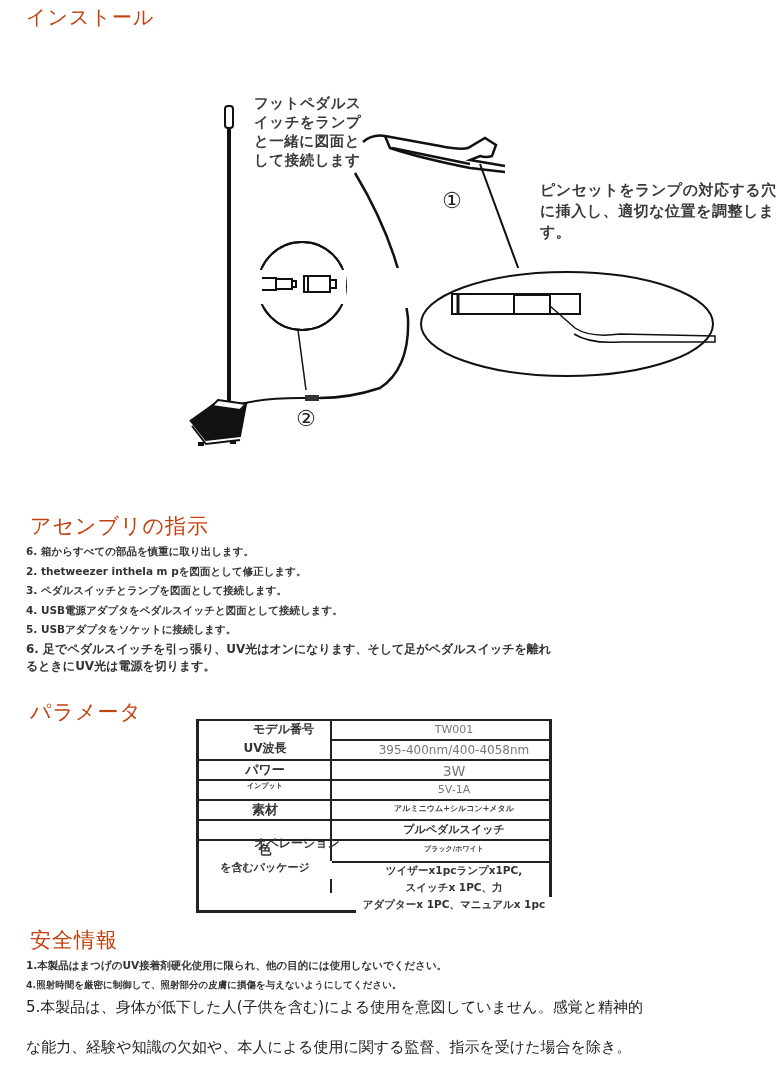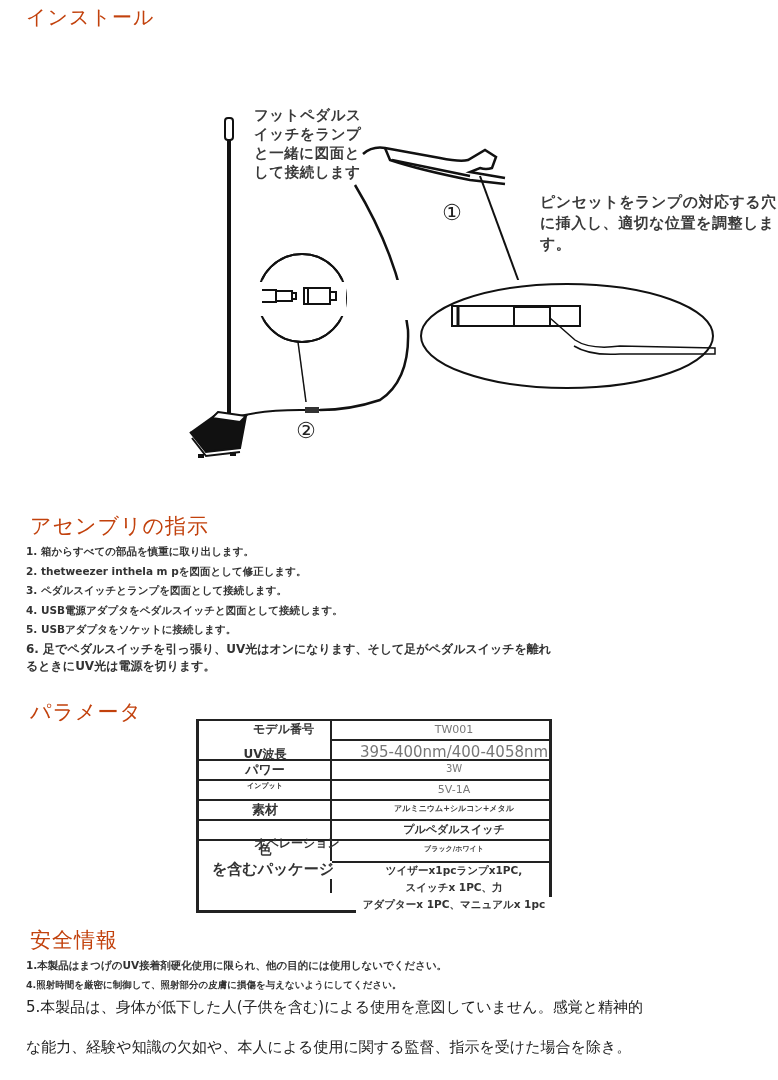--- a/index.html
+++ b/index.html
@@ -5,21 +5,21 @@
   * { box-sizing: border-box; margin: 0; padding: 0; }
   html, body { width: 778px; height: 1080px; background: #ffffff; overflow: hidden; }
   body { position: relative; font-family: "DejaVu Sans", sans-serif; color: #2a2a2a; }
 
   .h-title { position: absolute; font-size: 20px; color: #c2410c; letter-spacing: 1px; font-weight: normal; }
   #title-install { left: 26px; top: 4px; }
   #title-assembly { left: 30px; top: 512px; font-size: 21px; }
   #title-params { left: 30px; top: 698px; font-size: 21px; }
   #title-safety { left: 30px; top: 926px; font-size: 21px; }
 
-  .diagram { position: absolute; left: 0; top: 40px; width: 778px; height: 460px; }
+  .diagram { position: absolute; left: 0; top: 28px; width: 778px; height: 460px; }
   .diagram svg { position: absolute; left: 0; top: 0; }
 
   .callout { position: absolute; font-size: 14.5px; line-height: 19px; font-weight: bold; color: #3a3a3a; letter-spacing: 0.5px; }
   #callout-pedal { left: 254px; top: 106px; width: 110px; }
   #callout-tweezer { left: 540px; top: 192px; width: 240px; font-size: 15px; line-height: 21px; }
 
   .num-circle { position: absolute; font-size: 22px; color: #222; }
   #num-1 { left: 442px; top: 200px; }
   #num-2 { left: 296px; top: 418px; }
 
@@ -98,21 +98,21 @@
   </svg>
 
   <div id="callout-pedal" class="callout" style="top:66px;">フットペダルスイッチをランプと一緒に図面として接続します</div>
   <div id="callout-tweezer" class="callout" style="top:152px;">ピンセットをランプの対応する穴に挿入し、適切な位置を調整します。</div>
   <div id="num-1" class="num-circle" style="top:160px;">①</div>
   <div id="num-2" class="num-circle" style="top:378px;">②</div>
 </div>
 
 <h2 id="title-assembly" class="h-title">アセンブリの指示</h2>
 <ul class="steps">
-  <li>1. 箱からすべての部品を慎重に取り出します。</li>
+  <li>6. 箱からすべての部品を慎重に取り出します。</li>
   <li>2. thetweezer inthela m pを図面として修正します。</li>
   <li>3. ペダルスイッチとランプを図面として接続します。</li>
   <li>4. USB電源アダプタをペダルスイッチと図面として接続します。</li>
   <li>5. USBアダプタをソケットに接続します。</li>
   <li style="font-size:12px;">6. 足でペダルスイッチを引っ張り、UV光はオンになります、そして足がペダルスイッチを離れ</li>
   <li class="cont" style="font-size:12px;">るときにUV光は電源を切ります。</li>
 </ul>
 
 <h2 id="title-params" class="h-title">パラメータ</h2>
 <div class="param-table">
@@ -127,39 +127,39 @@
   <div class="hline" style="left:0; top:40px; width:356px;"></div>
   <div class="hline" style="left:0; top:60px; width:356px;"></div>
   <div class="hline" style="left:0; top:80px; width:356px;"></div>
   <div class="hline" style="left:0; top:100px; width:356px;"></div>
   <div class="hline" style="left:0; top:120px; width:356px;"></div>
   <div class="hline" style="left:136px; top:142px; width:220px;"></div>
 
   <div class="pcell label" style="top:2px; font-size:12px;padding-left:37px;">モデル番号</div>
   <div class="pcell value" style="top:4px; font-size:11px;">TW001</div>
 
-  <div class="pcell label" style="top:27px; font-size:12px;text-align:center;">UV波長</div>
-  <div class="pcell value" style="top:24px; font-size:15px;">395-400nm/400-4058nm</div>
+  <div class="pcell label" style="top:21px; font-size:12px;text-align:center;">UV波長</div>
+  <div class="pcell value" style="top:24px; font-size:12px;">395-400nm/400-4058nm</div>
 
   <div class="pcell label" style="top:42px; font-size:13px;">パワー</div>
-  <div class="pcell value" style="top:44px; font-size:10px;">3W</div>
+  <div class="pcell value" style="top:44px; font-size:14px;">3W</div>
 
   <div class="pcell label" style="top:62px; font-size:7px;">インプット</div>
   <div class="pcell value" style="top:64px; font-size:11px;">5V-1A</div>
 
   <div class="pcell label" style="top:82px; font-size:13px;">素材</div>
   <div class="pcell value" style="top:84px; font-size:8px; font-weight:bold; color:#444;">アルミニウム+シルコン+メタル</div>
 
   <div class="pcell label" style="top:116px; font-size:12px;margin-left:32px;">オペレーション</div>
   <div class="pcell value" style="top:103px; font-size:11px; font-weight:bold; color:#333;">プルペダルスイッチ</div>
 
   <div class="pcell label" style="top:122px; font-size:13px;">色</div>
   <div class="pcell value" style="top:125px; font-size:7px; font-weight:bold; color:#444;">ブラック/ホワイト</div>
 
-  <div class="pcell label" style="top:141px; font-size:15px;margin-left:8px;">を含むパッケージ</div>
+  <div class="pcell label" style="top:141px; font-size:11px;">を含むパッケージ</div>
   <div class="pcell value" style="top:143px; font-size:10.5px; font-weight:bold; color:#333; line-height:17px;">
     <div>ツイザーx1pcランプx1PC,</div>
     <div>スイッチx 1PC、力</div>
     <div>アダプターx 1PC、マニュアルx 1pc</div>
   </div>
 </div>
 
 <h2 id="title-safety" class="h-title">安全情報</h2>
 <ul class="safety">
   <li>1.本製品はまつげのUV接着剤硬化使用に限られ、他の目的には使用しないでください。</li>

